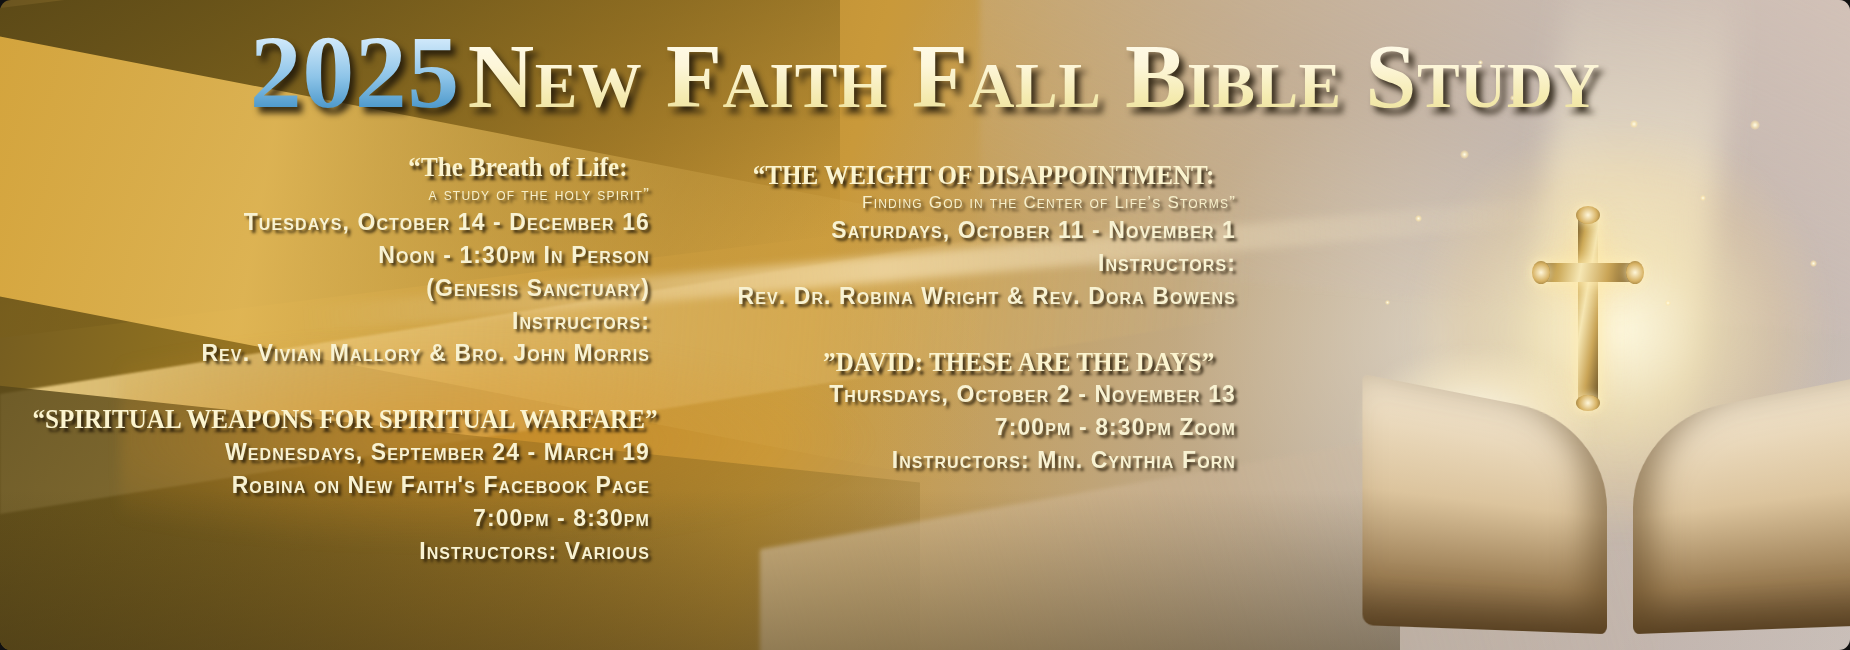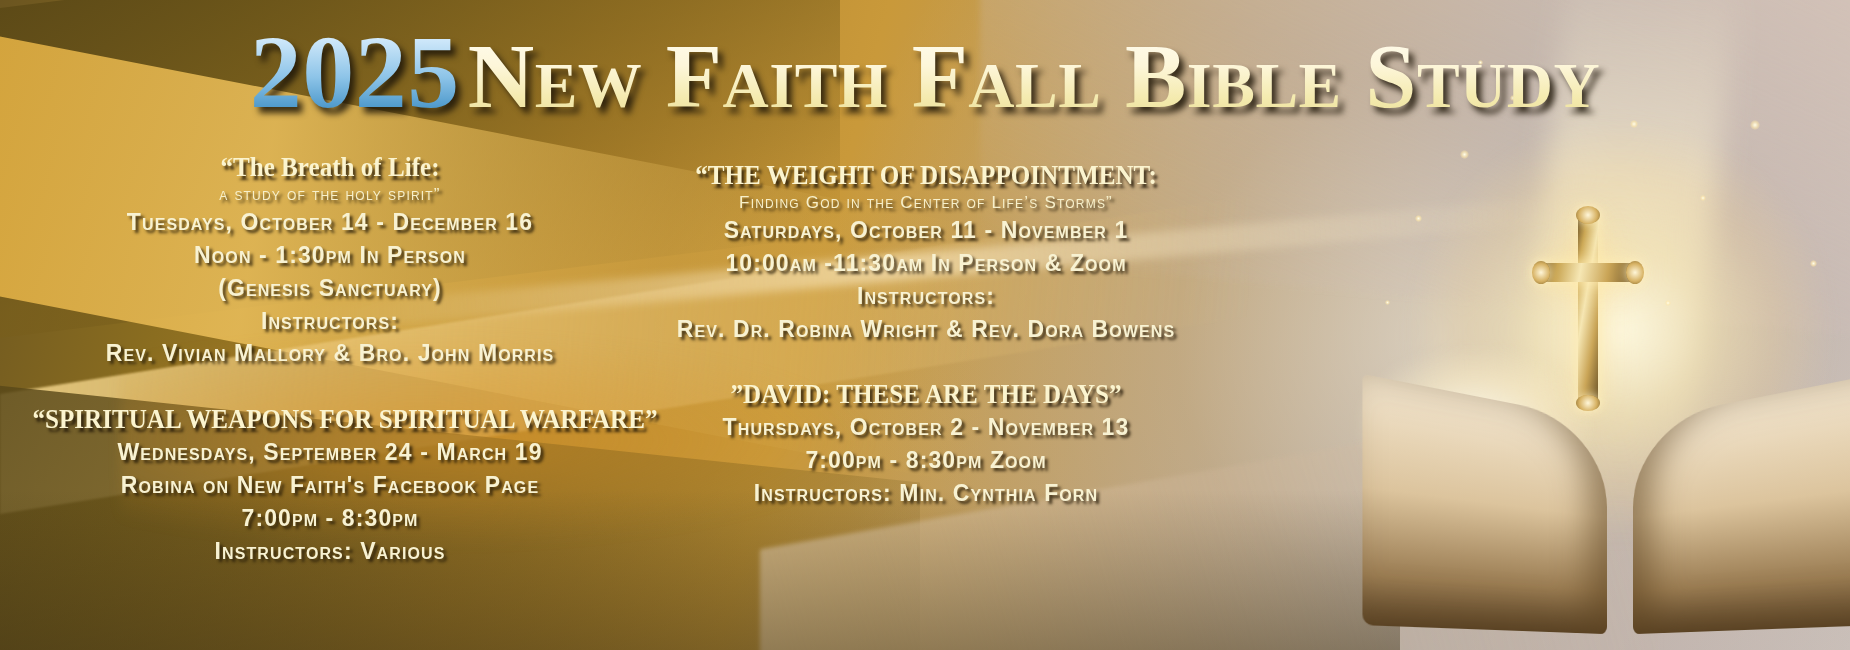--- a/index.html
+++ b/index.html
@@ -6,20 +6,21 @@
   html,body{margin:0;padding:0;background:#111;}
   #banner{
     position:relative;
     width:1850px;height:650px;
     overflow:hidden;
     font-family:"Liberation Sans", sans-serif;
     
     background:
       radial-gradient(circle at 78% 52%, rgba(255,245,220,0.55) 0%, rgba(255,236,190,0.18) 18%, rgba(0,0,0,0) 42%),
       linear-gradient(105deg,#6b5520 0%,#8a6d20 12%,#b8882c 30%,#c9993a 44%,#b59a72 62%,#a9a0a0 78%,#b9adac 90%,#c6bcb8 100%);
+    border-radius: 11px;
   }
 
   
   .facet{position:absolute;pointer-events:none;}
 
   .f1{ 
     left:-60px;top:-40px;width:900px;height:330px;
     background:linear-gradient(160deg,rgba(90,72,22,.92) 0%,rgba(120,94,28,.70) 50%,rgba(140,110,35,0) 100%);
     transform:skewY(-7deg);
   }
@@ -138,21 +139,21 @@
     filter:drop-shadow(5px 6px 3px rgba(30,22,8,.85));
     padding-right:8px;
   }
   #title .words{
     background:linear-gradient(180deg,#fffdf4 0%,#fdf6d9 40%,#f4eaae 72%,#e8dc94 100%);
     -webkit-background-clip:text;background-clip:text;
     -webkit-text-fill-color:transparent;color:transparent;
     filter:drop-shadow(5px 6px 3px rgba(30,22,8,.85));
   }
 
-  .col{position:absolute;text-align:center;}
+  .col{position:absolute;text-align:right;}
   #col-left{left:10px;width:640px;top:152px;}
   #col-right{left:616px;width:620px;top:160px;}
 
   .study{margin-bottom:0;}
   .study + .study{margin-top:34px;}
 
   .s-head{
     font-family:"Liberation Serif", serif;
     font-weight:bold;
     font-size:27px;
@@ -255,21 +256,20 @@
     </div>
 
   </div>
 
   <div class="col" id="col-right">
 
     <div class="study">
       <div class="s-head">“THE WEIGHT OF DISAPPOINTMENT:</div>
       <div class="s-sub">Finding God in the Center of Life’s Storms”</div>
       <div class="s-line">Saturdays, October 11 - November 1</div>
-      <div class="s-line">10:00am -11:30am  In Person &amp; Zoom</div>
       <div class="s-line">Instructors:</div>
       <div class="s-line">Rev. Dr. Robina Wright &amp; Rev. Dora Bowens</div>
     </div>
 
     <div class="study gap-lg">
       <div class="s-head">”DAVID: THESE ARE THE DAYS”</div>
       <div class="s-line">Thursdays, October 2 - November 13</div>
       <div class="s-line">7:00pm - 8:30pm  Zoom</div>
       <div class="s-line">Instructors: Min. Cynthia Forn</div>
     </div>

